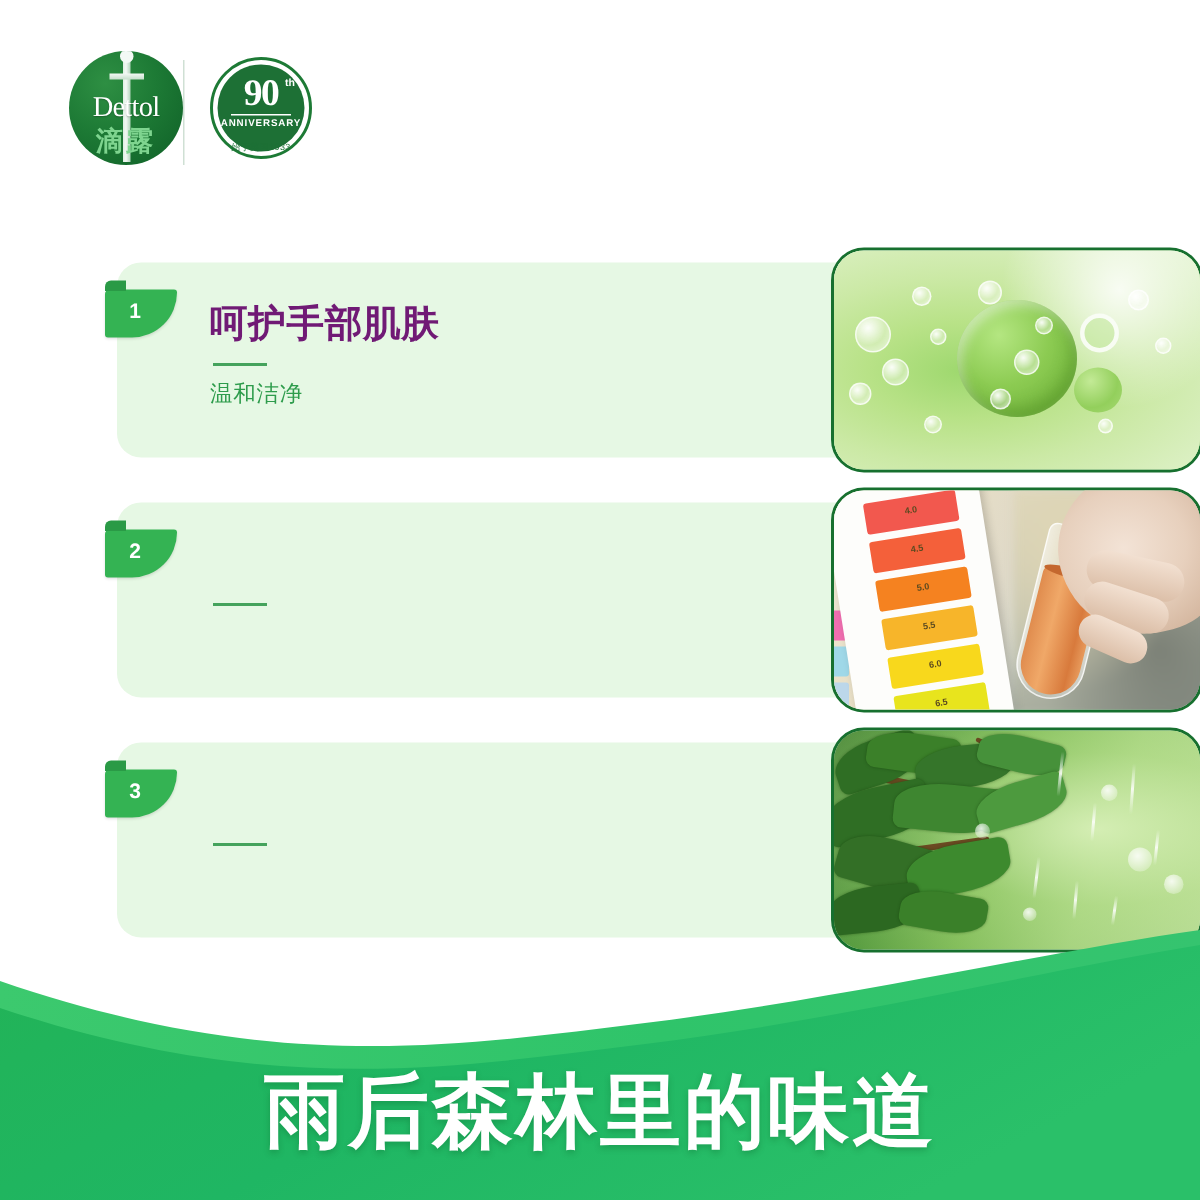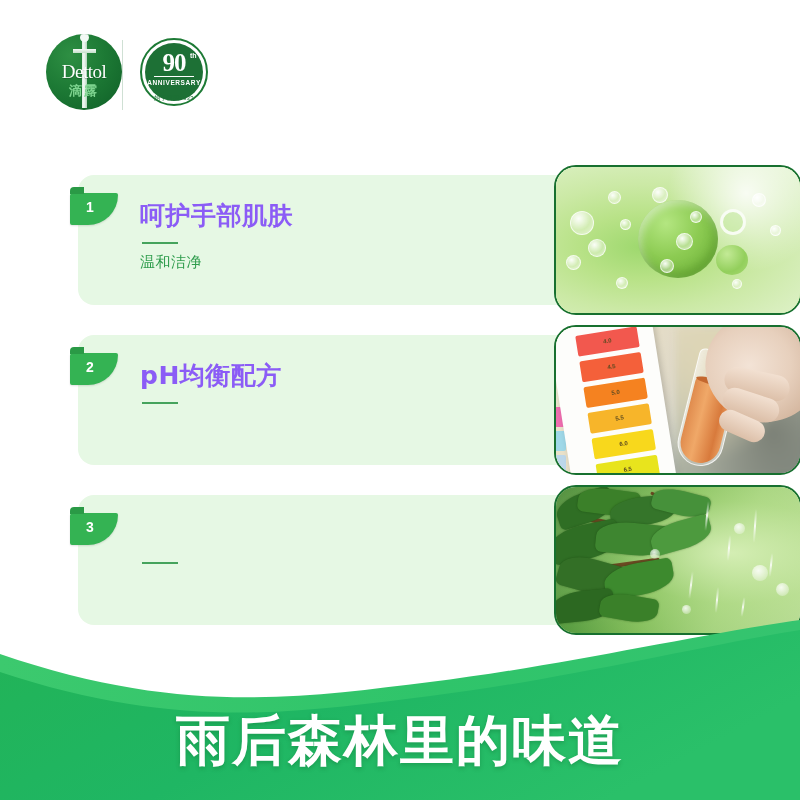--- a/index.html
+++ b/index.html
@@ -34,21 +34,21 @@
     background:#ffffff;
   }
   .logo-word{
     position:absolute;left:0;top:27px;width:76px;text-align:center;
     color:#ffffff;font-size:19px;font-weight:normal;letter-spacing:-.5px;
     font-family:"Liberation Serif","DejaVu Serif",serif;
     text-shadow:0 1px 1px rgba(0,0,0,.25);
   }
   .logo-cn{
     position:absolute;left:0;top:48px;width:76px;text-align:center;
-    color:#7ed48f;font-size:13px;font-weight:bold;letter-spacing:2px;
+    color:#7ed48f;font-size:18px;font-weight:bold;letter-spacing:2px;
   }
   .hdr-divider{
     position:absolute;left:122px;top:40px;width:1px;height:70px;background:#cfe0d4;
   }
   .anniv{
     position:absolute;left:140px;top:38px;width:68px;height:68px;
   }
   .anniv-ring{
     position:absolute;left:0;top:0;width:68px;height:68px;border-radius:50%;
     border:2px solid #1d7a35;background:#ffffff;box-sizing:border-box;
@@ -102,21 +102,21 @@
     content:"";position:absolute;left:0;top:-6px;width:14px;height:7px;
     background:#2a9a46;border-top-left-radius:4px;
   }
   .badge-num{
     position:absolute;left:0;top:6px;width:40px;text-align:center;
     color:#ffffff;font-size:14px;font-weight:bold;
   }
 
   .card-title{
     position:absolute;left:62px;top:24px;
-    font-size:25px;font-weight:bold;color:#8b5cf6;letter-spacing:.5px;
+    font-size:25px;font-weight:bold;color:#701a75;letter-spacing:.5px;
     font-family:"DejaVu Sans","Liberation Sans",sans-serif;
     text-align:right;
   }
   .card-rule{
     position:absolute;left:64px;top:67px;width:36px;height:2px;background:#45a35c;
   }
   .card-sub{
     position:absolute;left:62px;top:78px;
     font-size:15px;color:#2e9c4c;letter-spacing:.5px;
     font-family:"DejaVu Sans","Liberation Sans",sans-serif;
@@ -292,21 +292,20 @@
         <div class="bub s" style="left:60px;top:110px;width:10px;height:10px;"></div>
         <div class="bub s" style="left:176px;top:112px;width:8px;height:8px;"></div>
       </div>
     </div>
   </div>
 
   <div class="card c2">
     <div class="badge">
       <div class="badge-num">2</div>
     </div>
-    <div class="card-title">pH均衡配方</div>
     <div class="card-rule"></div>
 
     <div class="photo">
       <div class="inner ph">
         <div class="ph-blur"></div>
 
         <div class="ph-left">
           <i style="top:0;background:#f06eb0;"></i>
           <i style="top:24px;background:#9fd8e8;"></i>
           <i style="top:48px;background:#bcd7ea;"></i>

